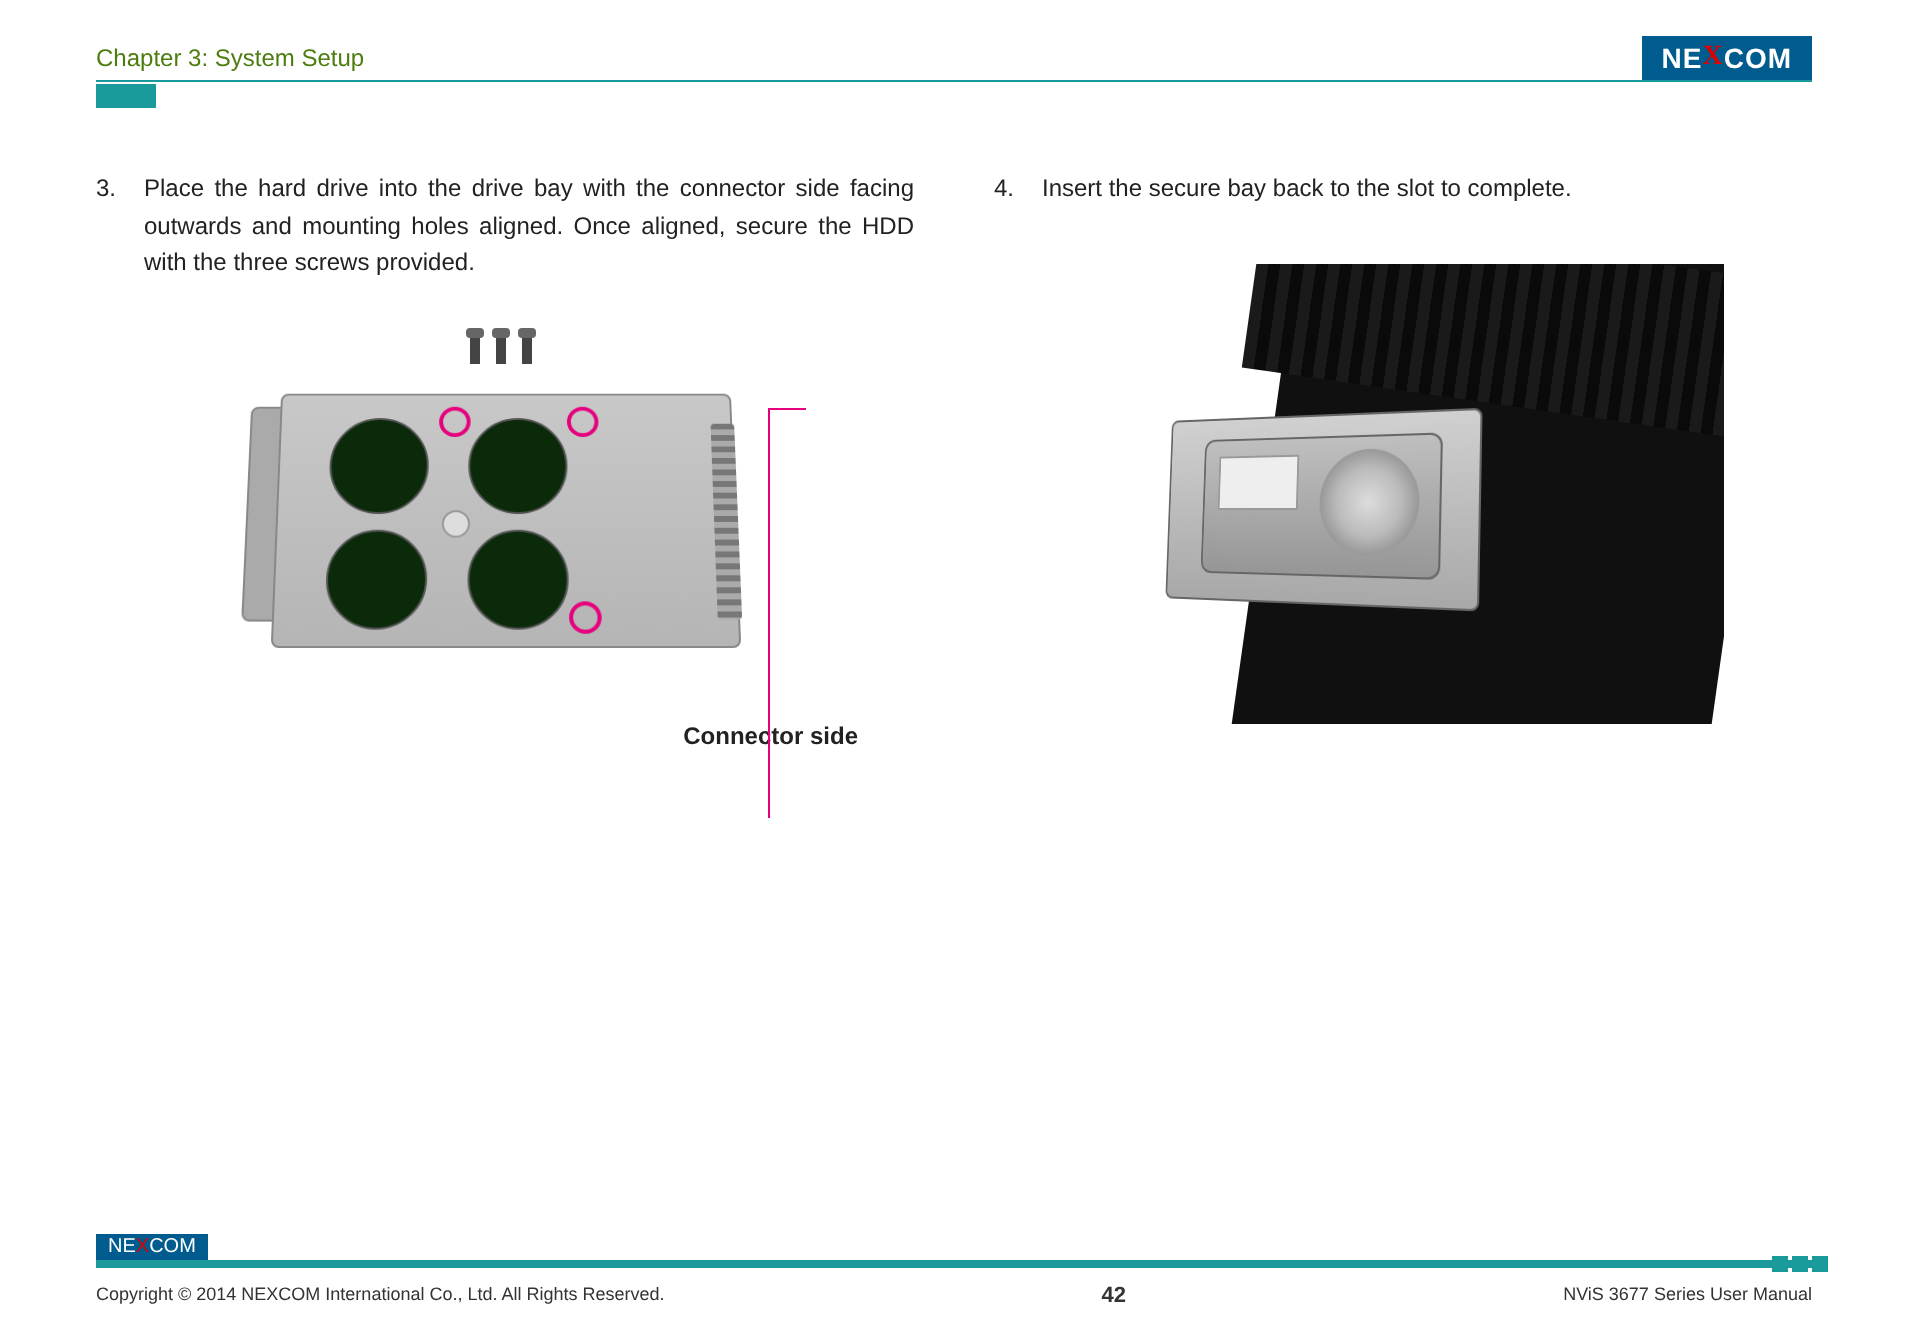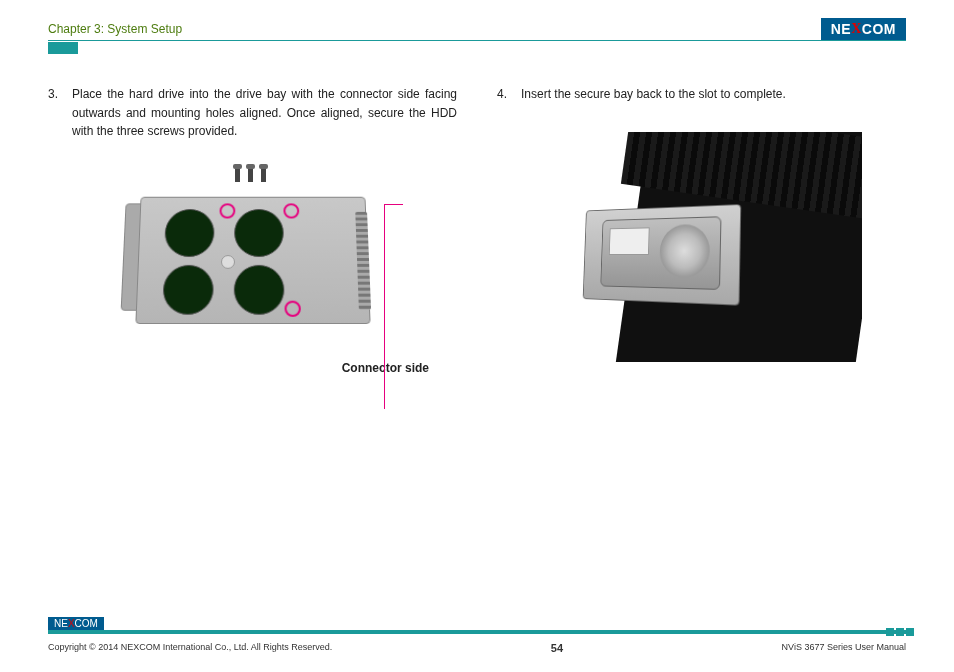--- a/index.html
+++ b/index.html
@@ -344,15 +344,15 @@
   <span>NE</span><span class="x" style="color:#d00">X</span><span>COM</span>
 </div>
 <div class="footer-line"></div>
 <div class="footer-deco">
     <span></span>
     <span></span>
     <span></span>
   </div>
 <div class="footer">
   <div>Copyright © 2014 NEXCOM International Co., Ltd. All Rights Reserved.</div>
-  <div class="page-no">54</div>
+  <div class="page-no">42</div>
   <div>NViS 3677 Series User Manual</div>
 </div>
 
 </body></html>

